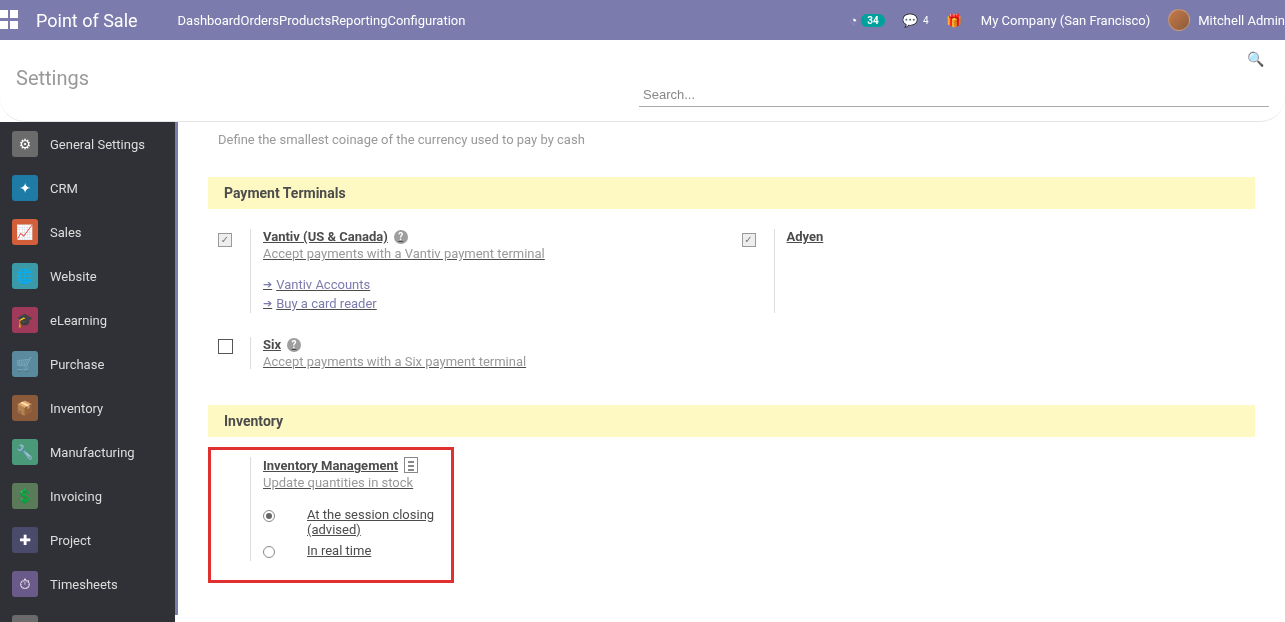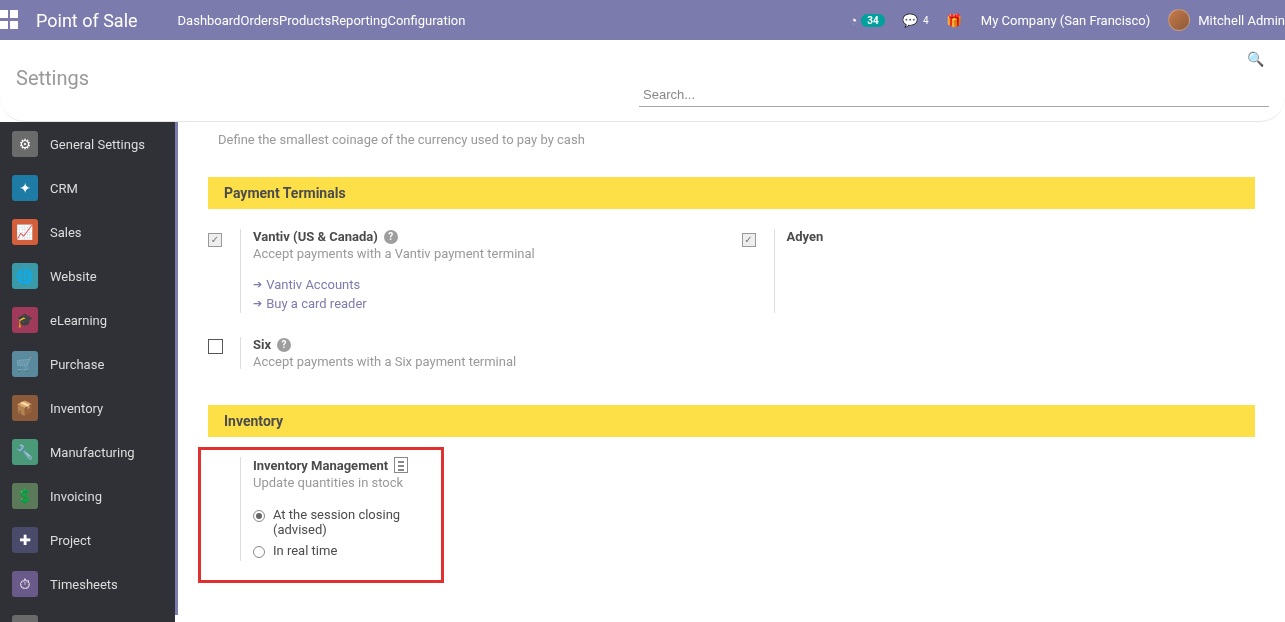--- a/index.html
+++ b/index.html
@@ -36,44 +36,44 @@
     .sidebar { width: 175px; background: #2f3136; min-height: 493px; }
     .sidebar-item { display: flex; align-items: center; gap: 12px; padding: 9px 12px; color: #ddd; cursor: pointer; font-size: 13px; }
     .sidebar-icon { width: 26px; height: 26px; display: flex; align-items: center; justify-content: center; border-radius: 3px; font-size: 14px; color: #fff; flex-shrink: 0; }
     
     
     .content { flex: 1; border-left: 3px solid #7c7bad; overflow-y: auto; height: 493px; background: #fff; }
     .scroll-area { }
     
     .subtext { color: #999; font-size: 13px; margin-left: 40px; padding: 10px 0 30px; }
     
-    .section-header { background: #fde047; padding: 8px 16px; font-weight: bold; font-size: 14px; color: #4c4c4c; margin: 0 30px 12px; }
-    
-    .settings-grid { display: flex; flex-wrap: wrap; padding: 0 20px; }
+    .section-header { background: #fef9c3; padding: 8px 16px; font-weight: bold; font-size: 14px; color: #4c4c4c; margin: 0 30px 12px; }
+    
+    .settings-grid { display: flex; flex-wrap: wrap; padding: 0 30px; text-decoration: underline; }
     .setting-box { width: 50%; padding: 8px 10px 16px; display: flex; gap: 12px; }
     .setting-box.full { width: 100%; }
     
     .checkbox-col { width: 20px; flex-shrink: 0; padding-top: 2px; }
     .checkbox { width: 14px; height: 14px; border: 1px solid #aaa; display: inline-flex; align-items: center; justify-content: center; font-size: 10px; color: #777; background: #fff; cursor: pointer; }
     .checkbox.checked { background: #eee; border-color: #999; }
     .checkbox.checked::after { content: "✓"; }
     
     .setting-body { border-left: 1px solid #ddd; padding-left: 12px; flex: 1; }
     .setting-label { font-weight: bold; color: #4c4c4c; font-size: 13px; display: flex; align-items: center; gap: 6px; }
     .help-icon { width: 14px; height: 14px; border-radius: 50%; background: #9e9e9e; color: #fff; display: inline-flex; align-items: center; justify-content: center; font-size: 10px; font-weight: bold; }
     .setting-desc { color: #999; font-size: 13px; margin-top: 2px; }
     .setting-links { margin-top: 14px; }
     .setting-links a { display: flex; align-items: center; gap: 4px; color: #7c7bad; text-decoration: none; font-size: 13px; padding: 2px 0; }
     .arrow-right { font-size: 11px; }
     
     .radio-group { margin-top: 14px; }
     .radio-item { display: flex; align-items: flex-start; gap: 8px; padding: 3px 0; }
     .radio { width: 12px; height: 12px; border: 1px solid #888; border-radius: 50%; display: inline-block; margin-top: 3px; position: relative; flex-shrink: 0; }
     .radio.selected::after { content: ""; position: absolute; width: 6px; height: 6px; background: #666; border-radius: 50%; top: 2px; left: 2px; }
-    .radio-label { font-size: 13px; color: #4c4c4c; max-width: 160px; }
+    .radio-label { font-size: 13px; color: #4c4c4c; max-width: 160px; margin-left: 24px; }
     
     .highlight-box { position: relative; }
     .highlight-box::before { content: ""; position: absolute; border: 3px solid #e03030; top: -2px; left: 0px; width: 240px; height: 130px; pointer-events: none; }
     
     .enterprise-icon { width: 14px; height: 16px; border: 1px solid #888; display: inline-block; position: relative; }
     .enterprise-icon::before { content: ""; position: absolute; width: 6px; height: 2px; background: #888; top: 3px; left: 3px; box-shadow: 0 4px 0 #888, 0 8px 0 #888; }
   </style>
 </head>
 <body>
 

